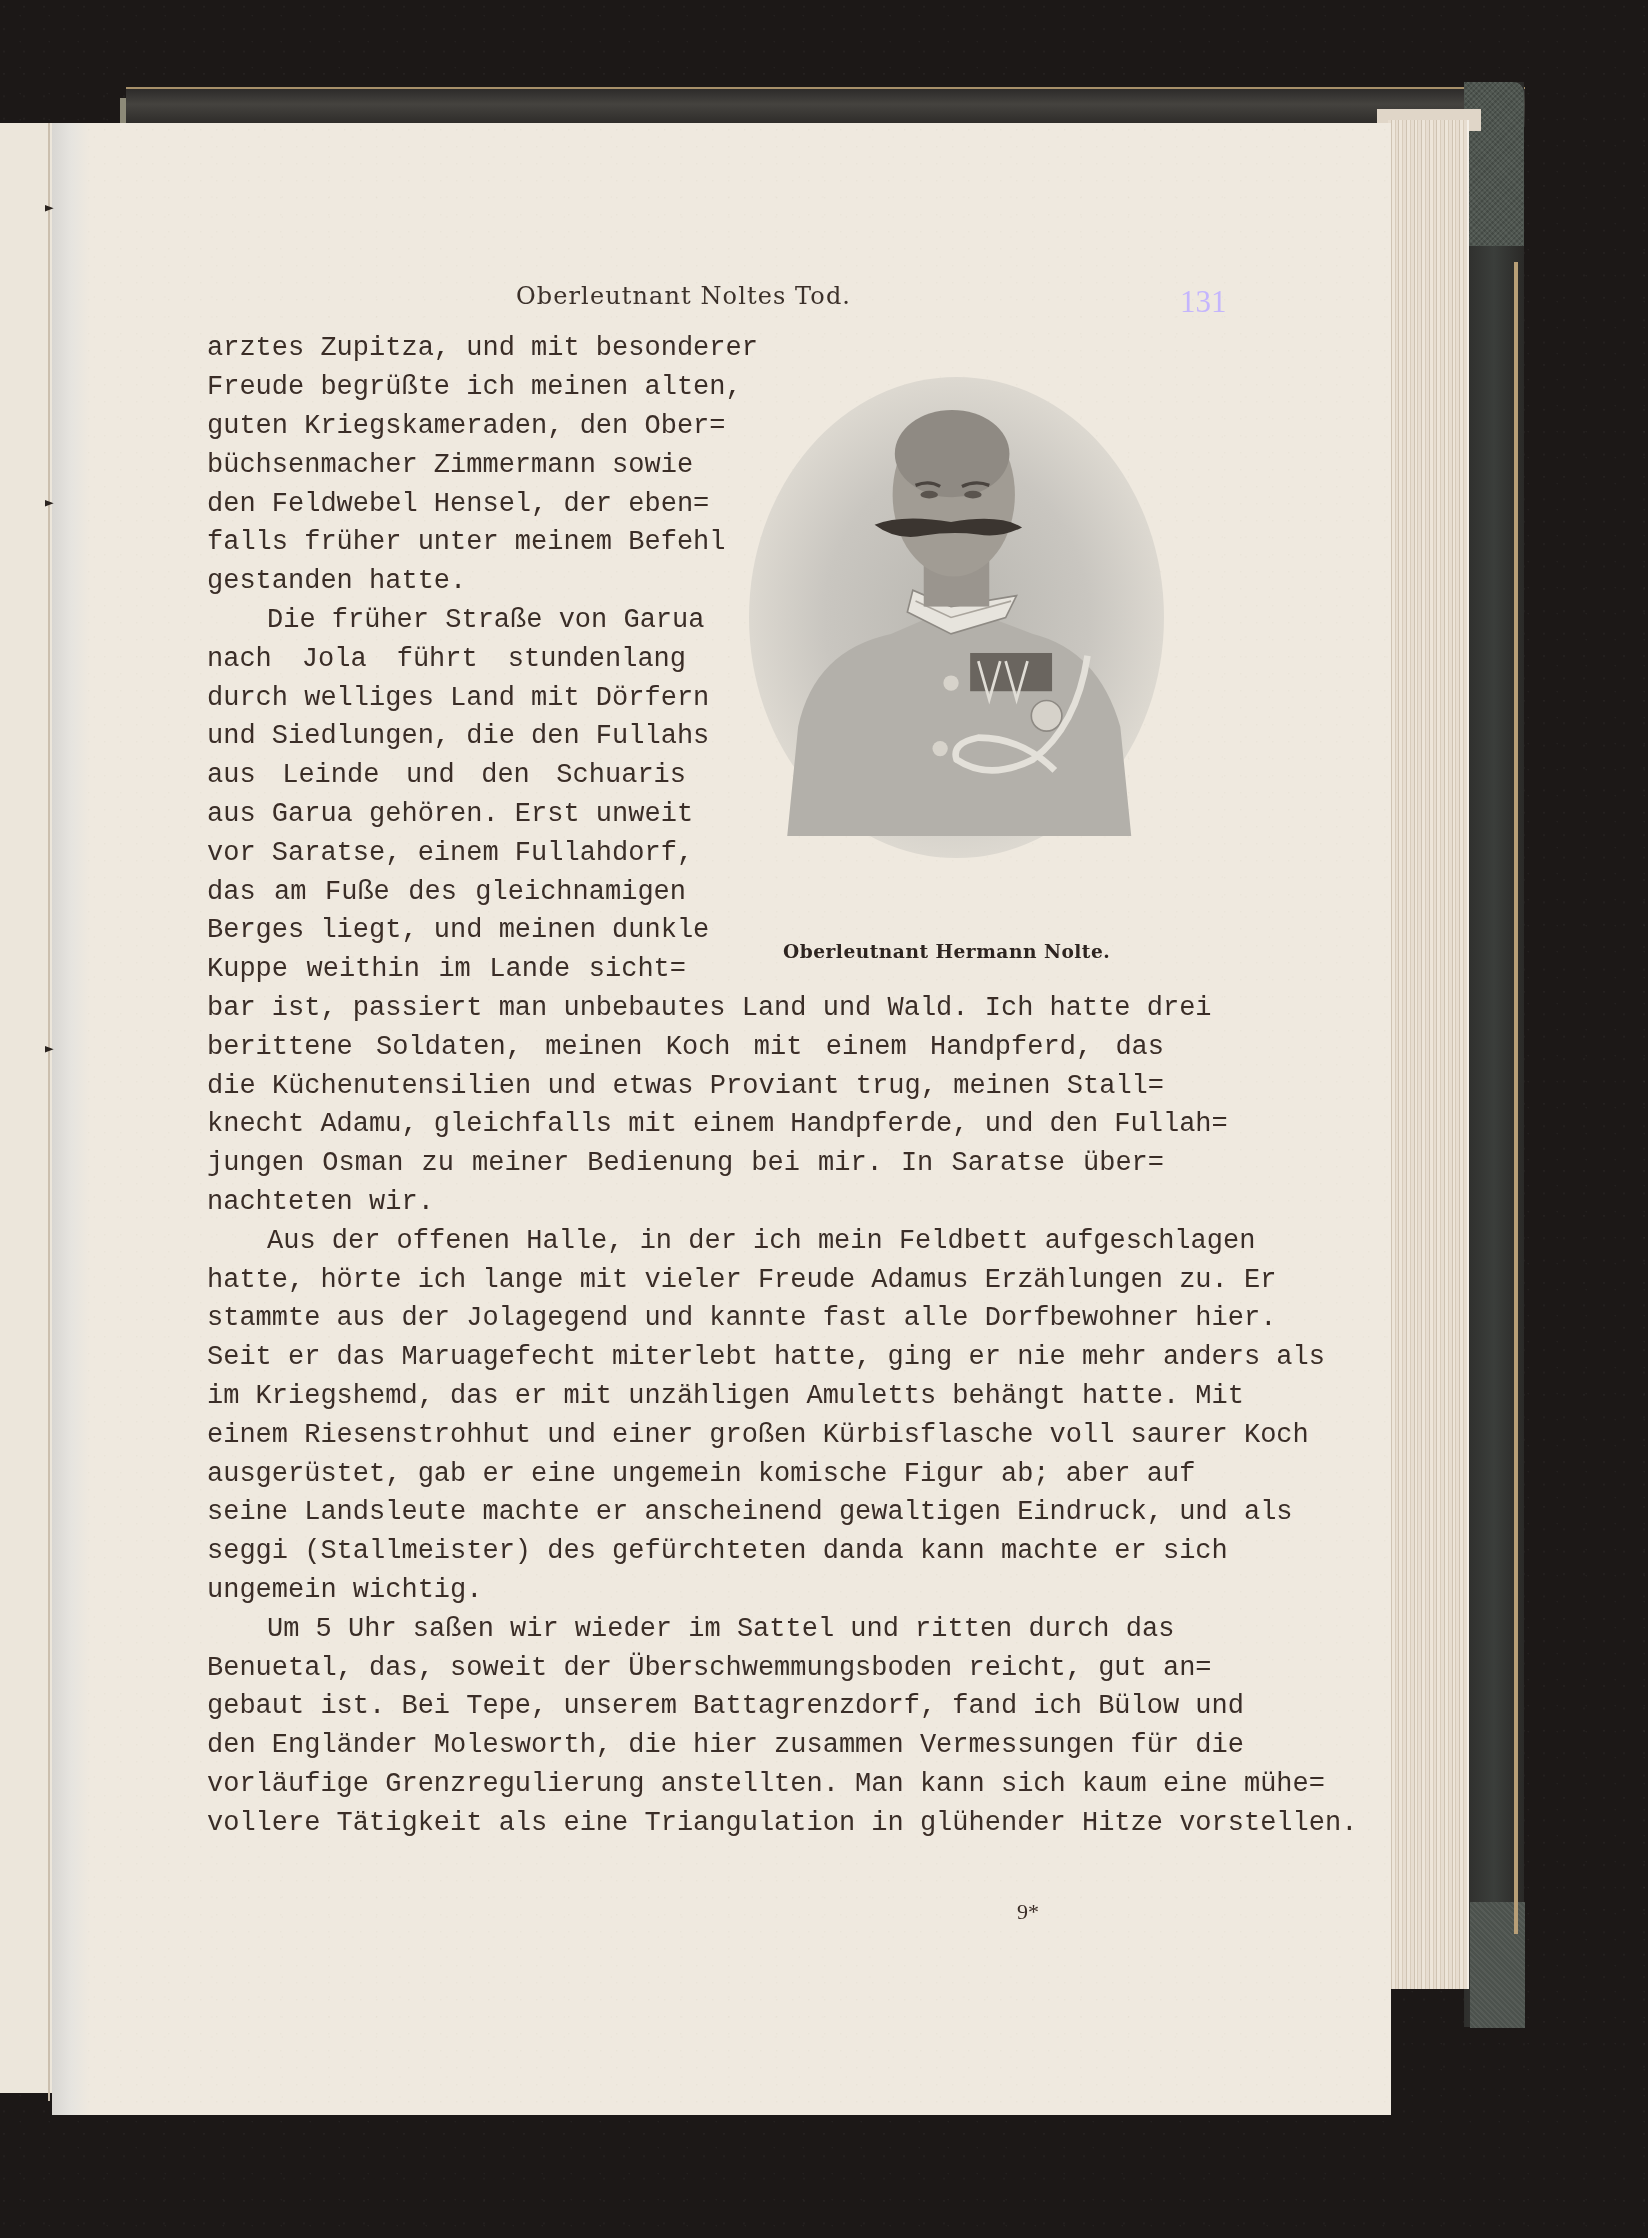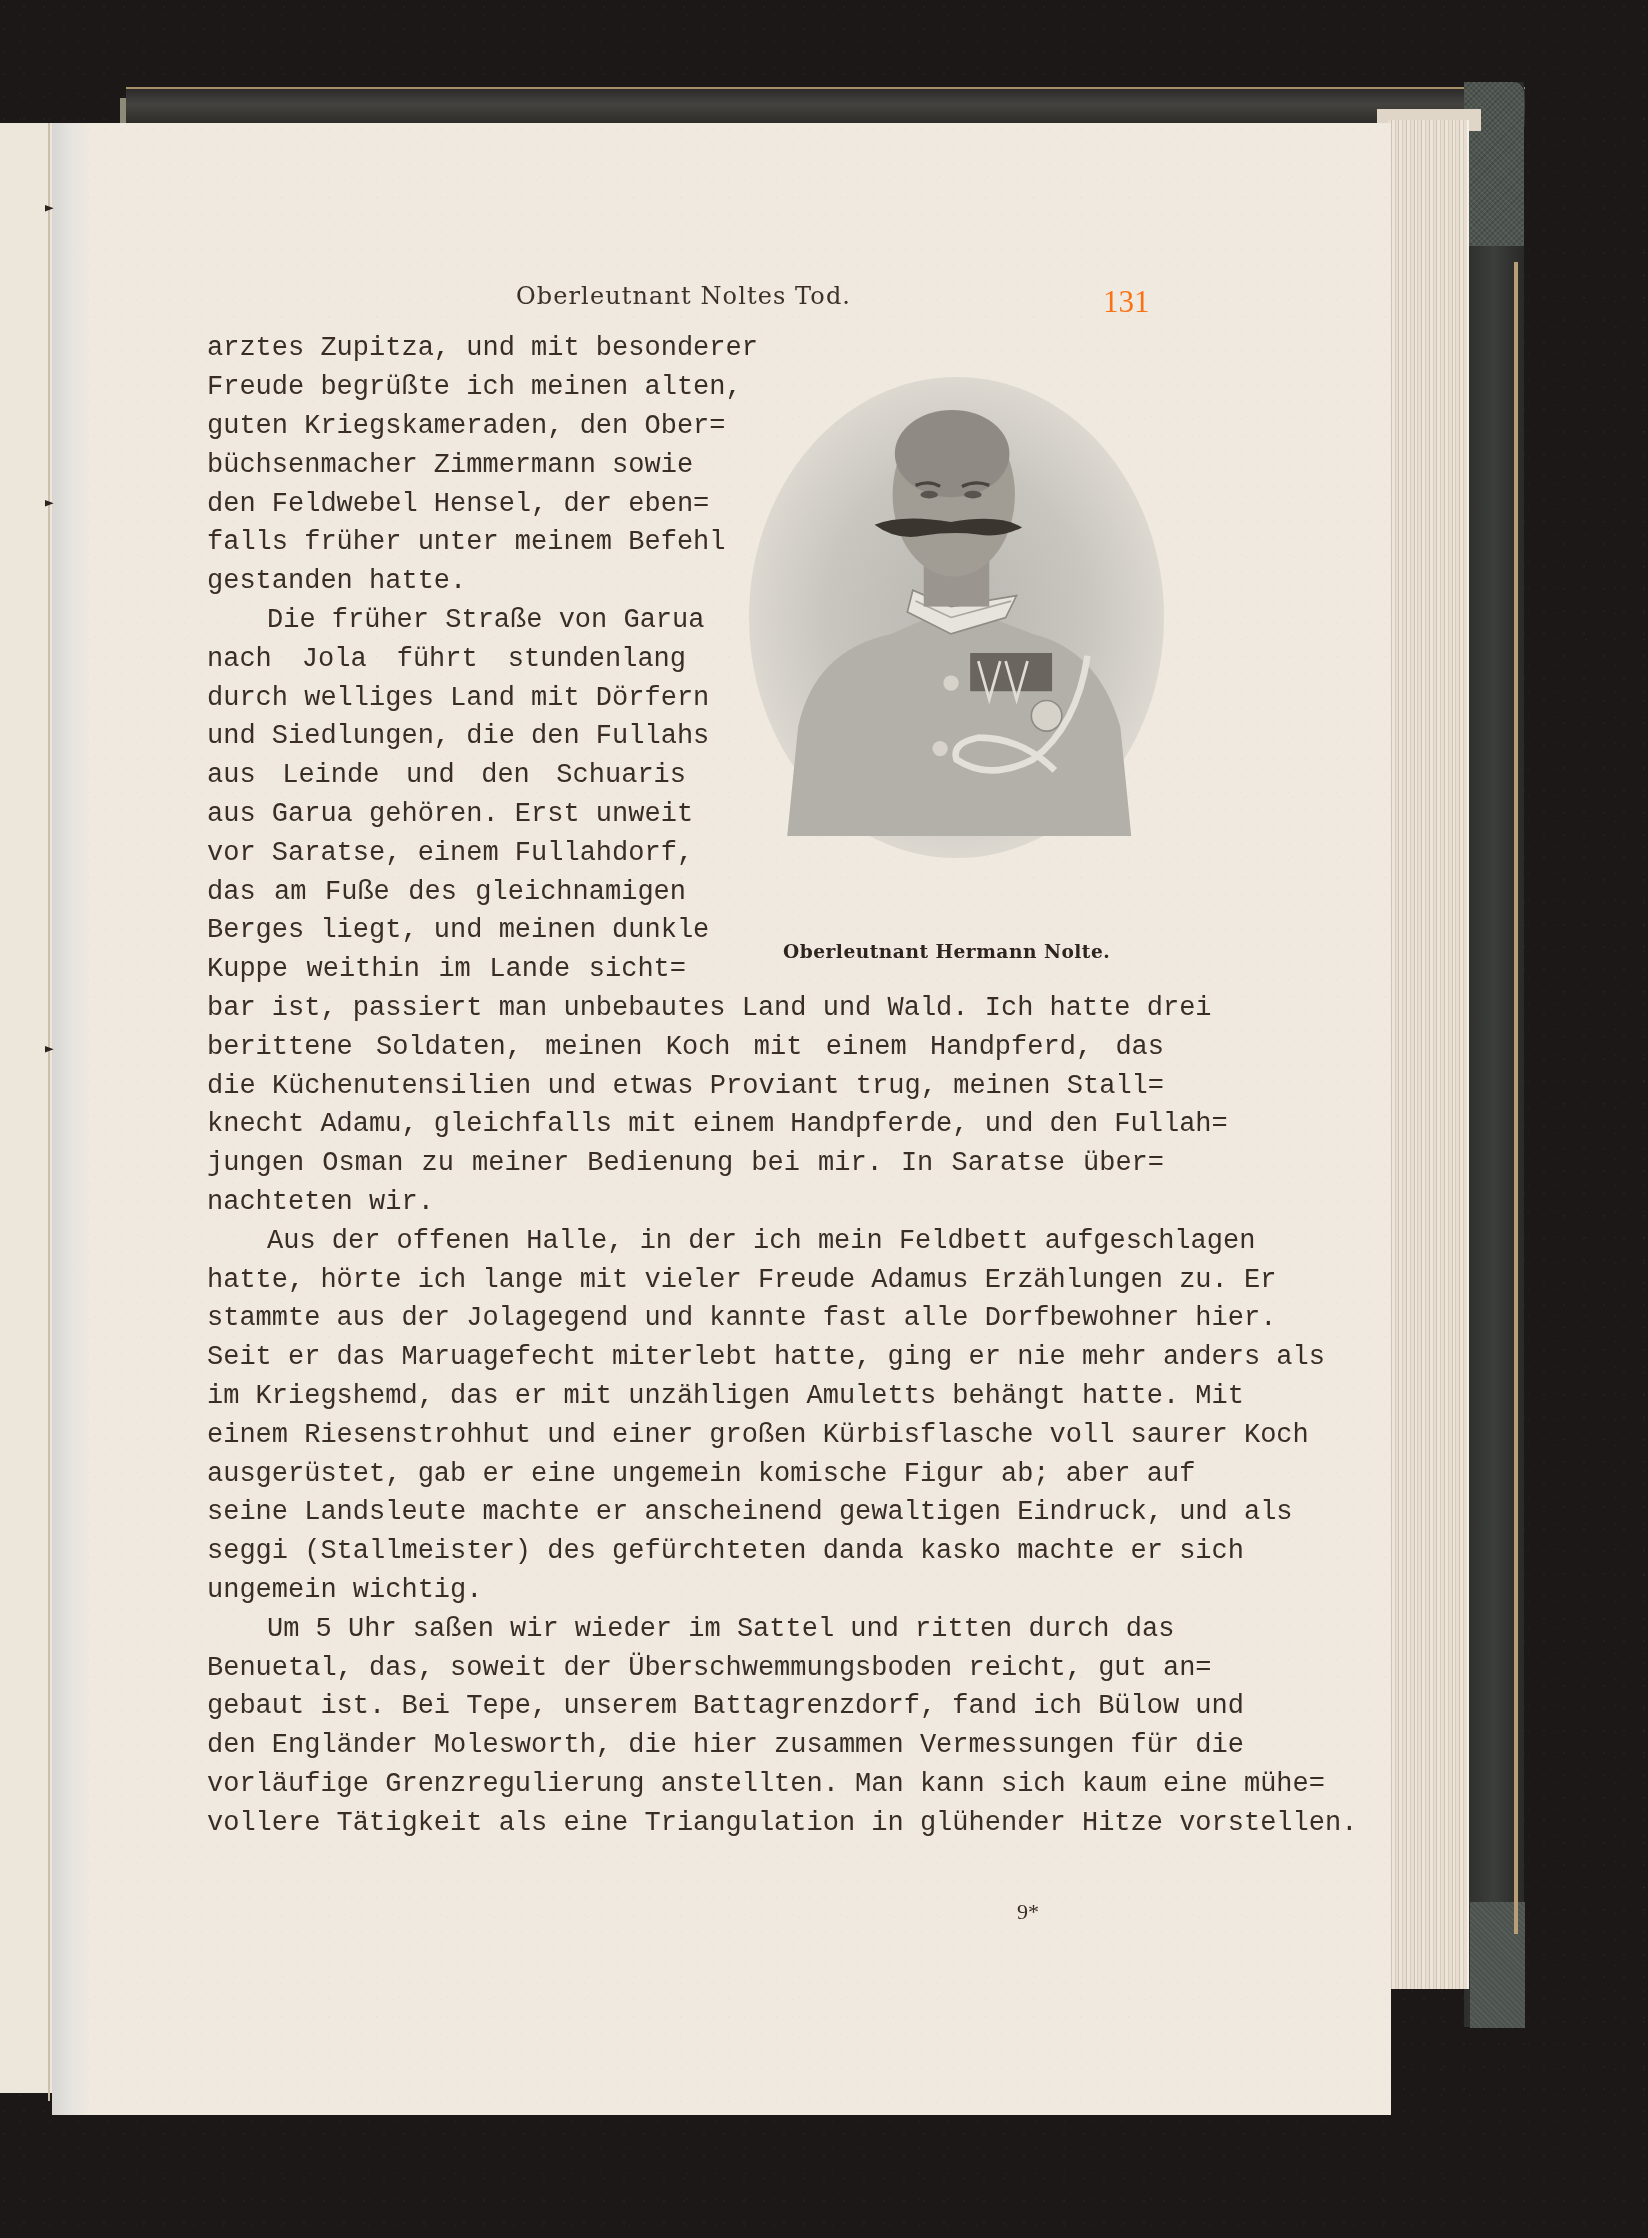--- a/index.html
+++ b/index.html
@@ -81,22 +81,22 @@
   .left-mark {
     position: absolute; left: 45px; width: 8.7px; height: 6.6px;
     background: #2b2420; clip-path: polygon(0 0, 100% 50%, 0 100%);
   }
   .running-head {
     position: absolute; left: 516px; top: 282px;
     font-size: 24px; letter-spacing: 1.1px; color: #3b302a;
     font-family: "DejaVu Serif", serif;
   }
   .page-number {
-    position: absolute; left: 1103px; top: 284px;
-    font-size: 31px; color: #f97316; font-family: "Liberation Serif", serif;
+    position: absolute; left: 1180px; top: 284px;
+    font-size: 31px; color: #c4b5fd; font-family: "Liberation Serif", serif;
   }
   .body-line {
     position: absolute; left: 207px; height: 39px; line-height: 39px;
     font-size: 27px; white-space: nowrap;
     text-align: justify; text-align-last: justify;
     font-family: Liberation Mono, monospace; color: #3a2d27;
   }
   .body-line.narrow { width: 479px; }
   .body-line.wide { width: 957px; }
   .body-line.indent { padding-left: 60px; box-sizing: border-box; }
@@ -200,21 +200,21 @@
 <div class="body-line wide" style="top:1144px">jungen Osman zu meiner Bedienung bei mir. In Saratse über=</div>
 <div class="body-line wide last" style="top:1183px">nachteten wir.</div>
 <div class="body-line wide indent" style="top:1222px">Aus der offenen Halle, in der ich mein Feldbett aufgeschlagen</div>
 <div class="body-line wide" style="top:1261px">hatte, hörte ich lange mit vieler Freude Adamus Erzählungen zu. Er</div>
 <div class="body-line wide" style="top:1299px">stammte aus der Jolagegend und kannte fast alle Dorfbewohner hier.</div>
 <div class="body-line wide" style="top:1338px">Seit er das Maruagefecht miterlebt hatte, ging er nie mehr anders als</div>
 <div class="body-line wide" style="top:1377px">im Kriegshemd, das er mit unzähligen Amuletts behängt hatte. Mit</div>
 <div class="body-line wide" style="top:1416px">einem Riesenstrohhut und einer großen Kürbisflasche voll saurer Koch</div>
 <div class="body-line wide" style="top:1455px">ausgerüstet, gab er eine ungemein komische Figur ab; aber auf</div>
 <div class="body-line wide" style="top:1493px">seine Landsleute machte er anscheinend gewaltigen Eindruck, und als</div>
-<div class="body-line wide" style="top:1532px">seggi (Stallmeister) des gefürchteten danda kasko machte er sich</div>
+<div class="body-line wide" style="top:1532px">seggi (Stallmeister) des gefürchteten danda kann machte er sich</div>
 <div class="body-line wide last" style="top:1571px">ungemein wichtig.</div>
 <div class="body-line wide indent" style="top:1610px">Um 5 Uhr saßen wir wieder im Sattel und ritten durch das</div>
 <div class="body-line wide" style="top:1649px">Benuetal, das, soweit der Überschwemmungsboden reicht, gut an=</div>
 <div class="body-line wide" style="top:1687px">gebaut ist. Bei Tepe, unserem Battagrenzdorf, fand ich Bülow und</div>
 <div class="body-line wide" style="top:1726px">den Engländer Molesworth, die hier zusammen Vermessungen für die</div>
 <div class="body-line wide" style="top:1765px">vorläufige Grenzregulierung anstellten. Man kann sich kaum eine mühe=</div>
 <div class="body-line wide" style="top:1804px">vollere Tätigkeit als eine Triangulation in glühender Hitze vorstellen.</div>
 
 <div class="signature">9*</div>
 

